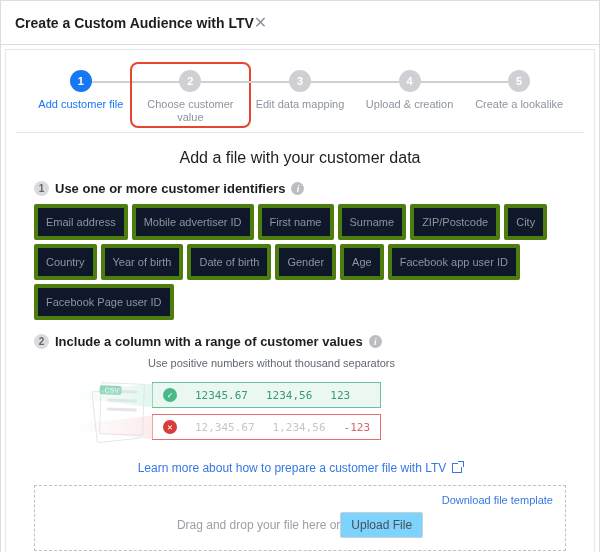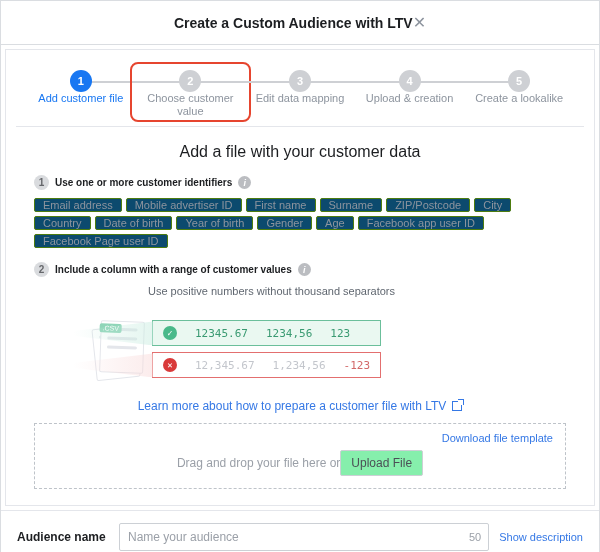--- a/index.html
+++ b/index.html
@@ -1,40 +1,40 @@
 <!DOCTYPE html>
 <html><head>
 <meta charset="utf-8">
 <style>
   * { box-sizing: border-box; margin: 0; padding: 0; }
   body { font-family: Helvetica, Arial, sans-serif; font-size: 12px; color: #1c1e21; background: #fff; width: 600px; }
   .modal { width: 600px; border: 1px solid #dadde1; background: #fff; }
-  .header { display: flex; align-items: center; justify-content: center; padding: 12px 14px; border-bottom: 1px solid #dadde1; }
+  .header { display: flex; align-items: center; justify-content: flex-start; padding: 12px 14px; border-bottom: 1px solid #dadde1; }
   .header h1 { font-size: 14px; font-weight: 600; color: #1c1e21; }
   .close { cursor: pointer; font-size: 16px; color: #8d949e; }
   .inner { padding: 6px 10px 0; border: 1px solid #e4e6eb; margin: 4px; }
   .stepper { display: flex; align-items: flex-start; padding: 14px 10px 8px; border-bottom: 1px solid #e4e6eb; }
   .step { flex: 1; display: flex; flex-direction: column; align-items: center; text-align: center; position: relative; }
   .step-line { position: absolute; top: 11px; left: 50%; right: -50%; height: 2px; background: #ced0d4; z-index: 0; }
   .step:last-child .step-line { display: none; }
   .circle { width: 22px; height: 22px; border-radius: 50%; background: #ced0d4; color: #fff; display: flex; align-items: center; justify-content: center; font-size: 11px; font-weight: 600; position: relative; z-index: 1; }
   .step.active .circle { background: #1877f2; }
-  .step-label { font-size: 11px; color: #8d949e; margin-top: 0; line-height: 1.2; max-width: 90px; text-align: center; }
+  .step-label { font-size: 11px; color: #8d949e; margin-top: 6px; line-height: 1.2; max-width: 90px; text-align: center; }
   .step.active .step-label { color: #1877f2; }
   .highlight-box { border: 2px solid #e6452f; border-radius: 8px; padding: 8px 4px 4px; position: absolute; top: -8px; left: -6px; right: -6px; bottom: -4px; z-index: 0; pointer-events: none; }
   .step.highlighted { position: relative; }
   .content { padding: 16px 18px 10px; }
   .main-title { font-size: 16px; font-weight: 400; text-align: center; color: #1c1e21; margin-bottom: 14px; }
   .sec-head { display: flex; align-items: center; gap: 6px; margin-bottom: 8px; }
   .sec-num { width: 15px; height: 15px; border-radius: 50%; background: #d9dbde; color: #65676b; display: flex; align-items: center; justify-content: center; font-size: 10px; font-weight: 700; }
-  .sec-title { font-size: 10px; font-weight: 600; }
+  .sec-title { font-size: 13px; font-weight: 600; }
   .info-icon { width: 13px; height: 13px; border-radius: 50%; background: #bbbdc1; color: #fff; font-size: 9px; font-weight: 700; display: flex; align-items: center; justify-content: center; font-style: italic; }
   .chips { display: flex; flex-wrap: wrap; gap: 4px; margin-bottom: 14px; }
-  .chip { border: 1px solid #4d7c0f; background: #0c4a6e; color: #8d949e; padding: 0 8px; font-size: 11px; border-radius: 2px; }
-  .hint { font-size: 11px; color: #606770; text-align: left; margin-bottom: 20px; }
+  .chip { border: 4px solid #4d7c0f; background: #0f172a; color: #8d949e; padding: 8px 8px; font-size: 11px; border-radius: 2px; }
+  .hint { font-size: 11px; color: #606770; text-align: left; margin-bottom: 10px; }
   .example-area { display: flex; gap: 6px; align-items: center; margin: 0 0 10px 60px; }
   .ex-file { width: 52px; height: 64px; position: relative; }
   .ex-page { position: absolute; width: 44px; height: 52px; background: #fff; border: 1px solid #e4e6eb; border-radius: 2px; }
   .ex-page:nth-child(1){ top:10px; left:0; transform: rotate(-6deg); }
   .ex-page:nth-child(2){ top:4px; left:6px; transform: rotate(2deg); }
   .ex-page .bar { height:3px; background:#e4e6eb; margin:6px 6px 0; border-radius:2px; }
   .ex-tag { position:absolute; top:2px; left:-2px; background:#8fd5b8; color:#fff; font-size:7px; padding:1px 3px; border-radius:2px; }
   .ex-tables { flex:1; display:flex; flex-direction:column; gap:6px; }
   .ex-row { display:flex; align-items:center; gap:18px; padding:5px 10px; border:1px solid; font-family:monospace; font-size:11px; position: relative; }
   .ex-beam { position: absolute; left: -80px; width: 80px; top: 0; bottom: 0; opacity: 0.5; }
@@ -46,21 +46,21 @@
   .ex-good .ex-icon { background:#49b98a; }
   .ex-bad  .ex-icon { background:#d93a3a; }
   .ex-bad span.val { color:#c3c6cc; }
   .ex-bad span.neg { color:#d26868; }
   .learn-link { display:flex; justify-content:center; align-items:center; gap:6px; color:#3578e5; font-size:12px; margin:8px 0 10px; cursor:pointer; }
   .ext-icon { border:1px solid #3578e5; width:10px; height:10px; display:inline-block; position:relative; }
   .ext-icon::after { content:""; position:absolute; top:-3px; right:-3px; width:5px; height:5px; border-top:1px solid #3578e5; border-right:1px solid #3578e5; background:#fff; }
   .dropzone { border:1px dashed #bec3c9; padding:18px 12px 12px; position:relative; margin-bottom: 6px; }
   .dl-link { position:absolute; top:8px; right:12px; color:#3578e5; font-size:11px; cursor:pointer;padding-left:28px; }
   .drop-inner { display:flex; align-items:center; justify-content:center; gap:0; color:#9ba0a8; font-size:12px; padding-top:8px;}
-  .upload-btn { background:#86efac; border:1px solid #ccd0d5; padding:5px 10px; font-size:12px; color:#4b4f56; border-radius:2px; cursor:pointer; }
+  .upload-btn { background:#7dd3fc; border:1px solid #ccd0d5; padding:5px 10px; font-size:12px; color:#4b4f56; border-radius:2px; cursor:pointer; }
   .footer { display:flex; align-items:center; gap:10px; padding:12px 16px; border-top:1px solid #e4e6eb; }
   .footer-label { font-size:12px; font-weight:600; min-width:92px; }
   .name-wrap { flex:1; position:relative; }
   .name-input { width:100%; border:1px solid #ccd0d5; padding:6px 34px 6px 8px; font-size:12px; color:#1c1e21; border-radius:2px; }
   .name-input::placeholder { color:#9ba0a8; }
   .char-count { position:absolute; right:8px; top:50%; transform:translateY(-50%); font-size:11px; color:#9ba0a8; }
   .show-desc { color:#3578e5; font-size:11px; cursor:pointer; white-space:nowrap; }
   .ex-right-col { display:flex; flex-direction:column; align-items:flex-start; }
   .hint-right { margin-left: 114px; }
 </style>
@@ -113,22 +113,22 @@
     </div>
 
     <div class="chips">
       <span class="chip">Email address</span>
       <span class="chip">Mobile advertiser ID</span>
       <span class="chip">First name</span>
       <span class="chip">Surname</span>
       <span class="chip">ZIP/Postcode</span>
       <span class="chip">City</span>
       <span class="chip">Country</span>
+      <span class="chip">Year of birth</span>
       <span class="chip">Date of birth</span>
-      <span class="chip">Year of birth</span>
       <span class="chip">Gender</span>
       <span class="chip">Age</span>
       <span class="chip">Facebook app user ID</span>
       <span class="chip">Facebook Page user ID</span>
     </div>
 
     <div class="sec-head">
       <span class="sec-num">2</span>
       <span class="sec-title">Include a column with a range of customer values</span>
       <span class="info-icon">i</span>

